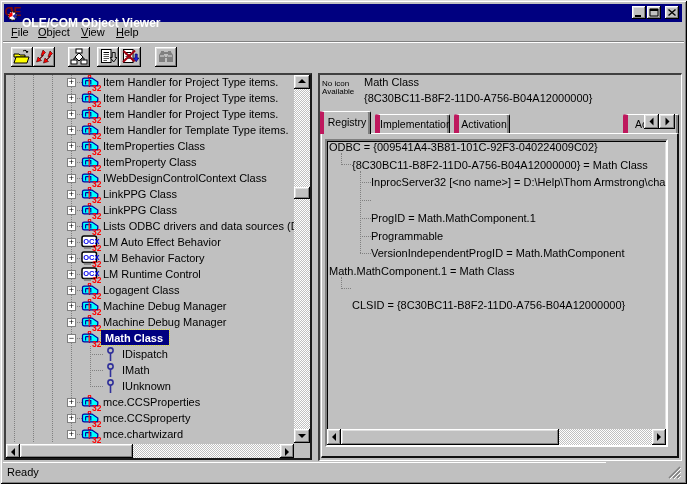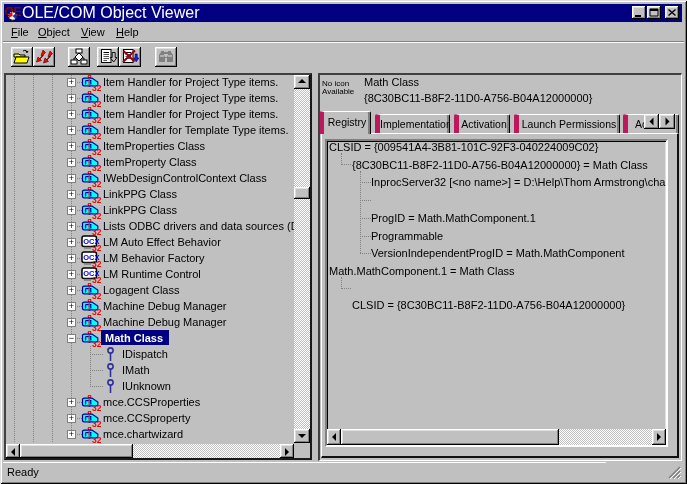--- a/index.html
+++ b/index.html
@@ -2,21 +2,21 @@
 <html><head><meta charset="utf-8">
 <style>
 *{margin:0;padding:0;box-sizing:border-box}
 html,body{width:687px;height:484px;overflow:hidden}
 body{font-family:"Liberation Sans",sans-serif;font-size:11px;background:#c0c0c0}
 .a{position:absolute}
 #win{left:0;top:0;width:687px;height:484px;background:#c0c0c0;
 box-shadow:inset 1px 1px 0 #dfdfdf,inset -1px -1px 0 #000,inset 2px 2px 0 #fff,inset -2px -2px 0 #808080}
 
 #title{left:4px;top:4px;width:678px;height:18px;background:#000080;color:#fff}
-#title .txt{left:18px;top:0;font-weight:normal;font-size:16px;letter-spacing:0px}
+#title .txt{left:18px;top:12px;font-weight:bold;font-size:12px;letter-spacing:0px}
 .capbtn{width:14px;height:13px;top:2px;background:#c0c0c0;
 box-shadow:inset -1px -1px 0 #000,inset 1px 1px 0 #fff,inset -2px -2px 0 #808080,inset 2px 2px 0 #dfdfdf}
 
 .menu{top:23px;height:27px;color:#000}
 .menu span{position:absolute;top:3px}
 
 .tb{top:47px;width:22px;height:20px;background:#c0c0c0;
 box-shadow:inset -1px -1px 0 #000,inset 1px 1px 0 #fff,inset -2px -2px 0 #808080,inset 2px 2px 0 #dfdfdf}
 .tb svg{position:absolute;left:2px;top:1px}
 
@@ -379,39 +379,38 @@
 <div class="a" style="left:288px;top:368px;width:16px;height:15px;background:#c0c0c0"></div>
 </div>
 
 <div id="rpanel" class="a">
 <div class="a" style="left:2px;top:5px;width:40px;text-align:left;font-size:8px;line-height:8px;color:#000">No icon<br>Available</div>
 <div class="a" style="left:44px;top:1px;color:#000">Math Class</div>
 <div class="a" style="left:44px;top:17px;color:#000">{8C30BC11-B8F2-11D0-A756-B04A12000000}</div>
 <div class="a" style="left:1px;top:58px;width:358px;height:325px;border-left:1px solid #fff;border-top:1px solid #fff;border-right:2px solid #101010;border-bottom:2px solid #101010;background:#c0c0c0"></div>
 <div class="a tab" style="left:55px;top:39px;width:75px;height:19px;line-height:19px;box-shadow:inset -2px 0 0 #808080">Implementation</div>
 <div class="a tab" style="left:134px;top:39px;width:56px;height:19px;line-height:19px;box-shadow:inset -2px 0 0 #808080">Activation</div>
-<div class="a tab" style="left:194px;top:39px;width:106px;height:19px;line-height:19px;box-shadow:inset -2px 0 0 #808080">Launch Permissions</div>
 <div class="a tab" style="left:303px;top:39px;width:56px;height:19px;line-height:19px;text-align:left;padding-left:7px;box-shadow:inset -2px 0 0 #808080">Access Permissions</div>
 <div class="a tab" style="left:-1px;top:36px;width:52px;height:23px;line-height:21px;box-shadow:inset -2px 0 0 #808080;background:#c0c0c0">Registry</div>
 <div class="a sbtn" style="left:324px;top:39px;width:15px;height:15px"><svg width="15" height="15" viewBox="0 0 15 15">
           <path d="M5.5 7.5 L9.5 3.5 V11.5 Z" fill="#000"></path>
         </svg></div>
 <div class="a sbtn" style="left:339px;top:39px;width:16px;height:15px"><svg width="16" height="15" viewBox="0 0 16 15">
           <path d="M10.5 7.5 L6.5 3.5 V11.5 Z" fill="#000"></path>
         </svg></div>
 <div class="a" id="regbox" style="overflow:hidden;left:5px;top:64px;width:343px;height:308px;background:#c0c0c0;border:2px solid;border-color:#808080 #fff #fff #808080;box-shadow:inset 1px 1px 0 #000,inset -1px -1px 0 #dfdfdf">
 <div class="a" style="left:14px;top:12px;width:10px;height:12px;border-left:1px dotted #808080;border-bottom:1px dotted #808080"></div>
 <div class="a" style="left:33px;top:30px;width:11px;height:82px;border-left:1px dotted #808080"></div>
 <div class="a hdot" style="left:33px;top:41px;width:11px"></div>
 <div class="a hdot" style="left:33px;top:59px;width:11px"></div>
 <div class="a hdot" style="left:33px;top:77px;width:11px"></div>
 <div class="a hdot" style="left:33px;top:95px;width:11px"></div>
 <div class="a hdot" style="left:33px;top:112px;width:11px"></div>
 <div class="a" style="left:14px;top:136px;width:10px;height:12px;border-left:1px dotted #808080;border-bottom:1px dotted #808080"></div>
-<div class="a rrow" style="left:2px;top:-2px">CLSID = {009541A4-3B81-101C-92F3-040224009C02}</div>
+<div class="a rrow" style="left:2px;top:-2px">ODBC = {009541A4-3B81-101C-92F3-040224009C02}</div>
 <div class="a rrow" style="left:25px;top:16px">{8C30BC11-B8F2-11D0-A756-B04A12000000} = Math Class</div>
 <div class="a rrow" style="left:44px;top:33px">InprocServer32 [&lt;no name&gt;] = D:\Help\Thom Armstrong\chapter6\math.dll</div>
 <div class="a rrow" style="left:44px;top:69px">ProgID = Math.MathComponent.1</div>
 <div class="a rrow" style="left:44px;top:87px">Programmable</div>
 <div class="a rrow" style="left:44px;top:104px">VersionIndependentProgID = Math.MathComponent</div>
 <div class="a rrow" style="left:2px;top:122px">Math.MathComponent.1 = Math Class</div>
 <div class="a rrow" style="left:25px;top:156px">CLSID = {8C30BC11-B8F2-11D0-A756-B04A12000000}</div>
 <div class="a dither" style="left:0;top:288px;width:339px;height:16px"></div>
 <div class="a sbtn" style="left:0;top:288px;width:14px;height:16px"><svg width="14" height="16" viewBox="0 0 14 16">
             <path d="M5 8 L9 4 V12 Z" fill="#000"></path>

